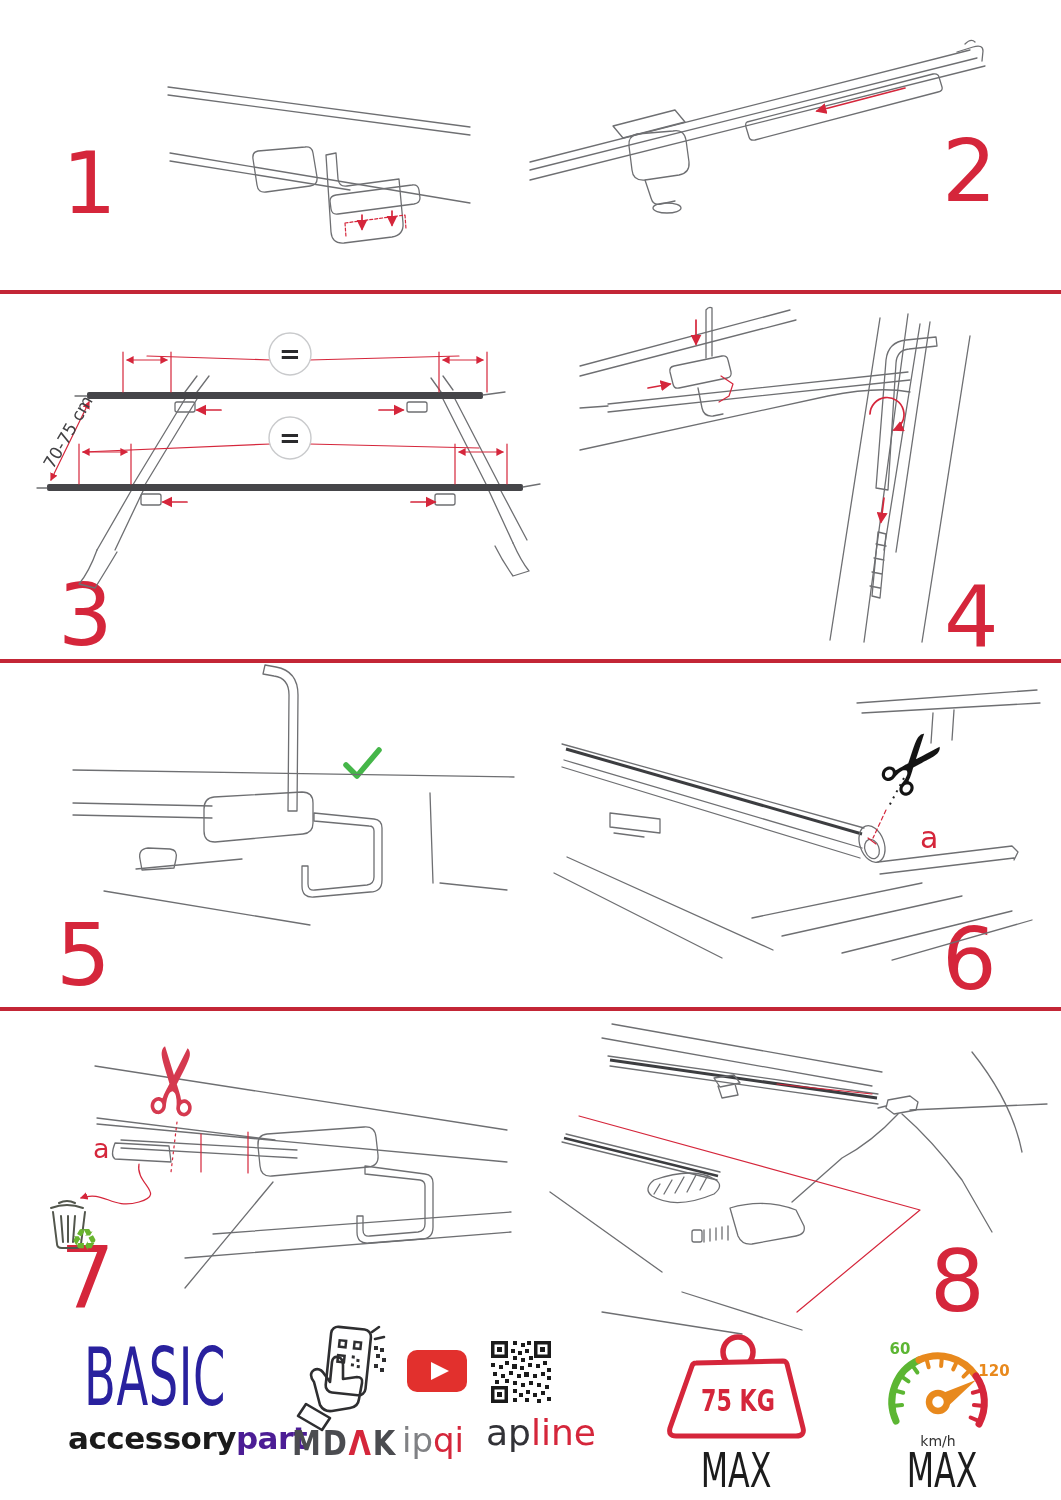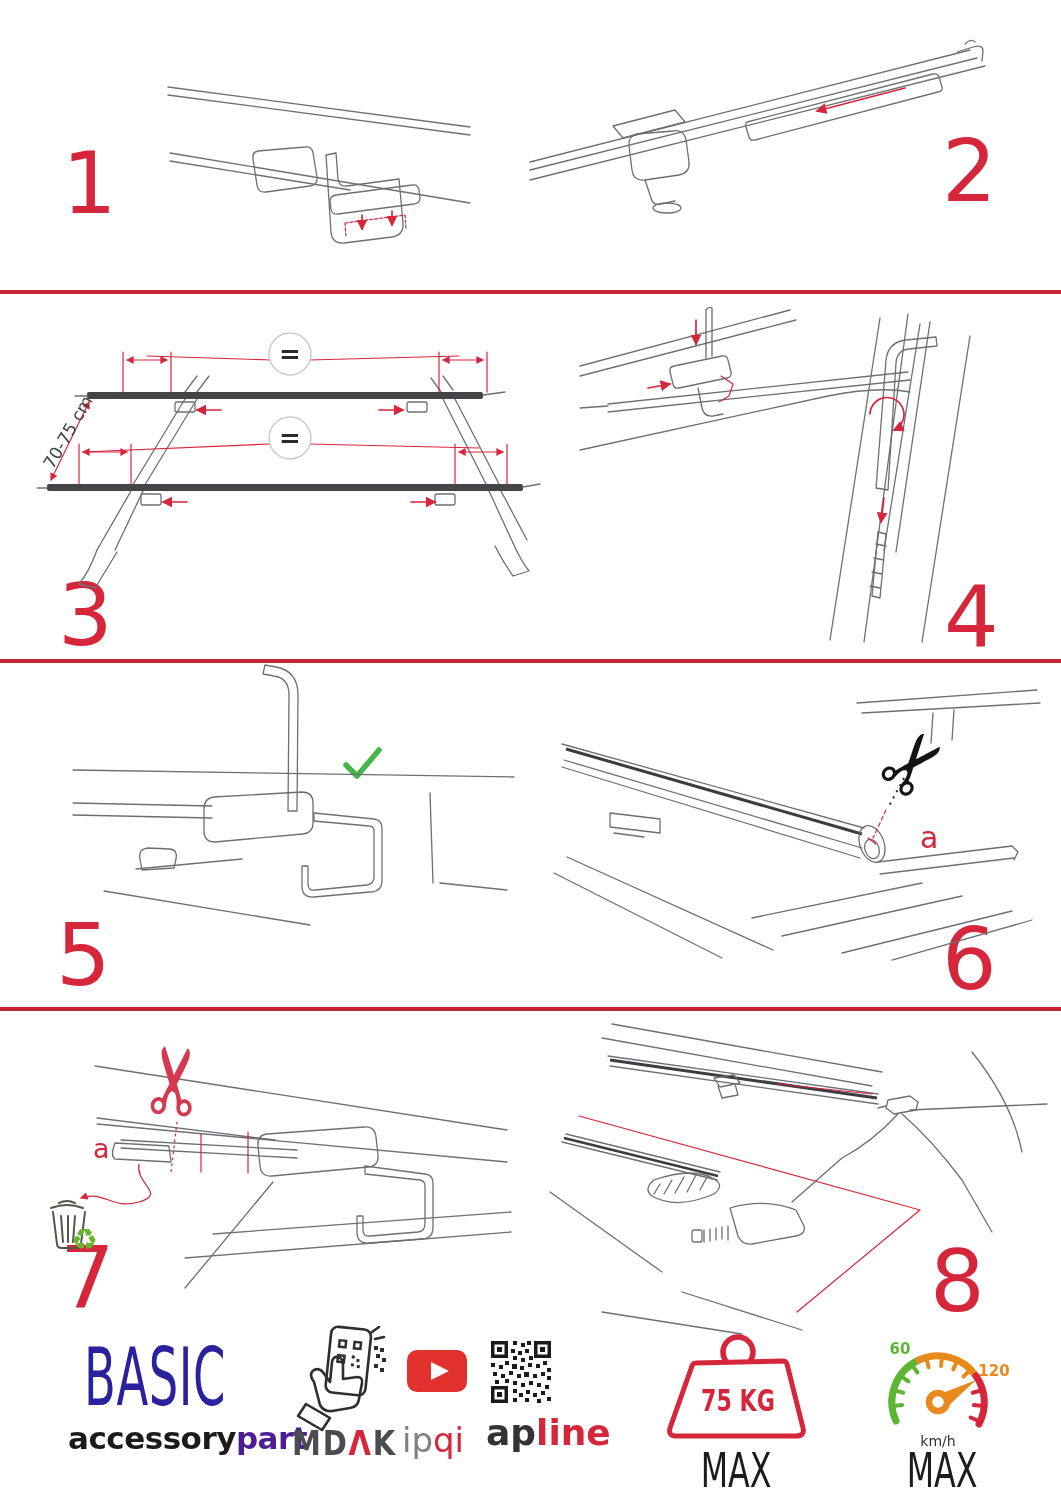--- a/index.html
+++ b/index.html
@@ -16,21 +16,21 @@
   .brand-basic{position:absolute;left:84px;top:1338px;font-size:80px;line-height:1;color:#29219e;
       letter-spacing:1px;transform:scaleX(0.58);transform-origin:left top;white-space:nowrap;}
   .brand-sub{position:absolute;left:68px;top:1420px;font-size:31px;font-weight:bold;
       letter-spacing:-0.5px;color:#1b1b1b;white-space:nowrap;}
   .brand-sub .part{color:#4c1d95;}
   .mdak{position:absolute;left:292px;top:1424px;font-size:33px;font-weight:bold;color:#4b4c50;
       letter-spacing:2px;transform:scaleX(0.88);transform-origin:left top;white-space:nowrap;}
   .mdak .reda{color:#d5263b;}
   .ipqi{position:absolute;left:402px;top:1420px;font-size:34px;color:#808184;white-space:nowrap;text-align:right;}
   .ipqi .redq{color:#d5263b;}
-  .apline{position:absolute;left:486px;top:1412px;font-size:36px;font-weight:700;color:#323237;white-space:nowrap;}
+  .apline{position:absolute;left:486px;top:1412px;font-size:36px;font-weight:400;color:#323237;white-space:nowrap;}
   .apline .redl{color:#d5263b;}
   .max{position:absolute;width:140px;text-align:center;font-size:48px;line-height:1;color:#1c1c1c;
       transform:scaleX(0.66);transform-origin:center top;}
 </style>
 </head>
 <body>
 
 <div id="page">
 
   <svg width="0" height="0">

